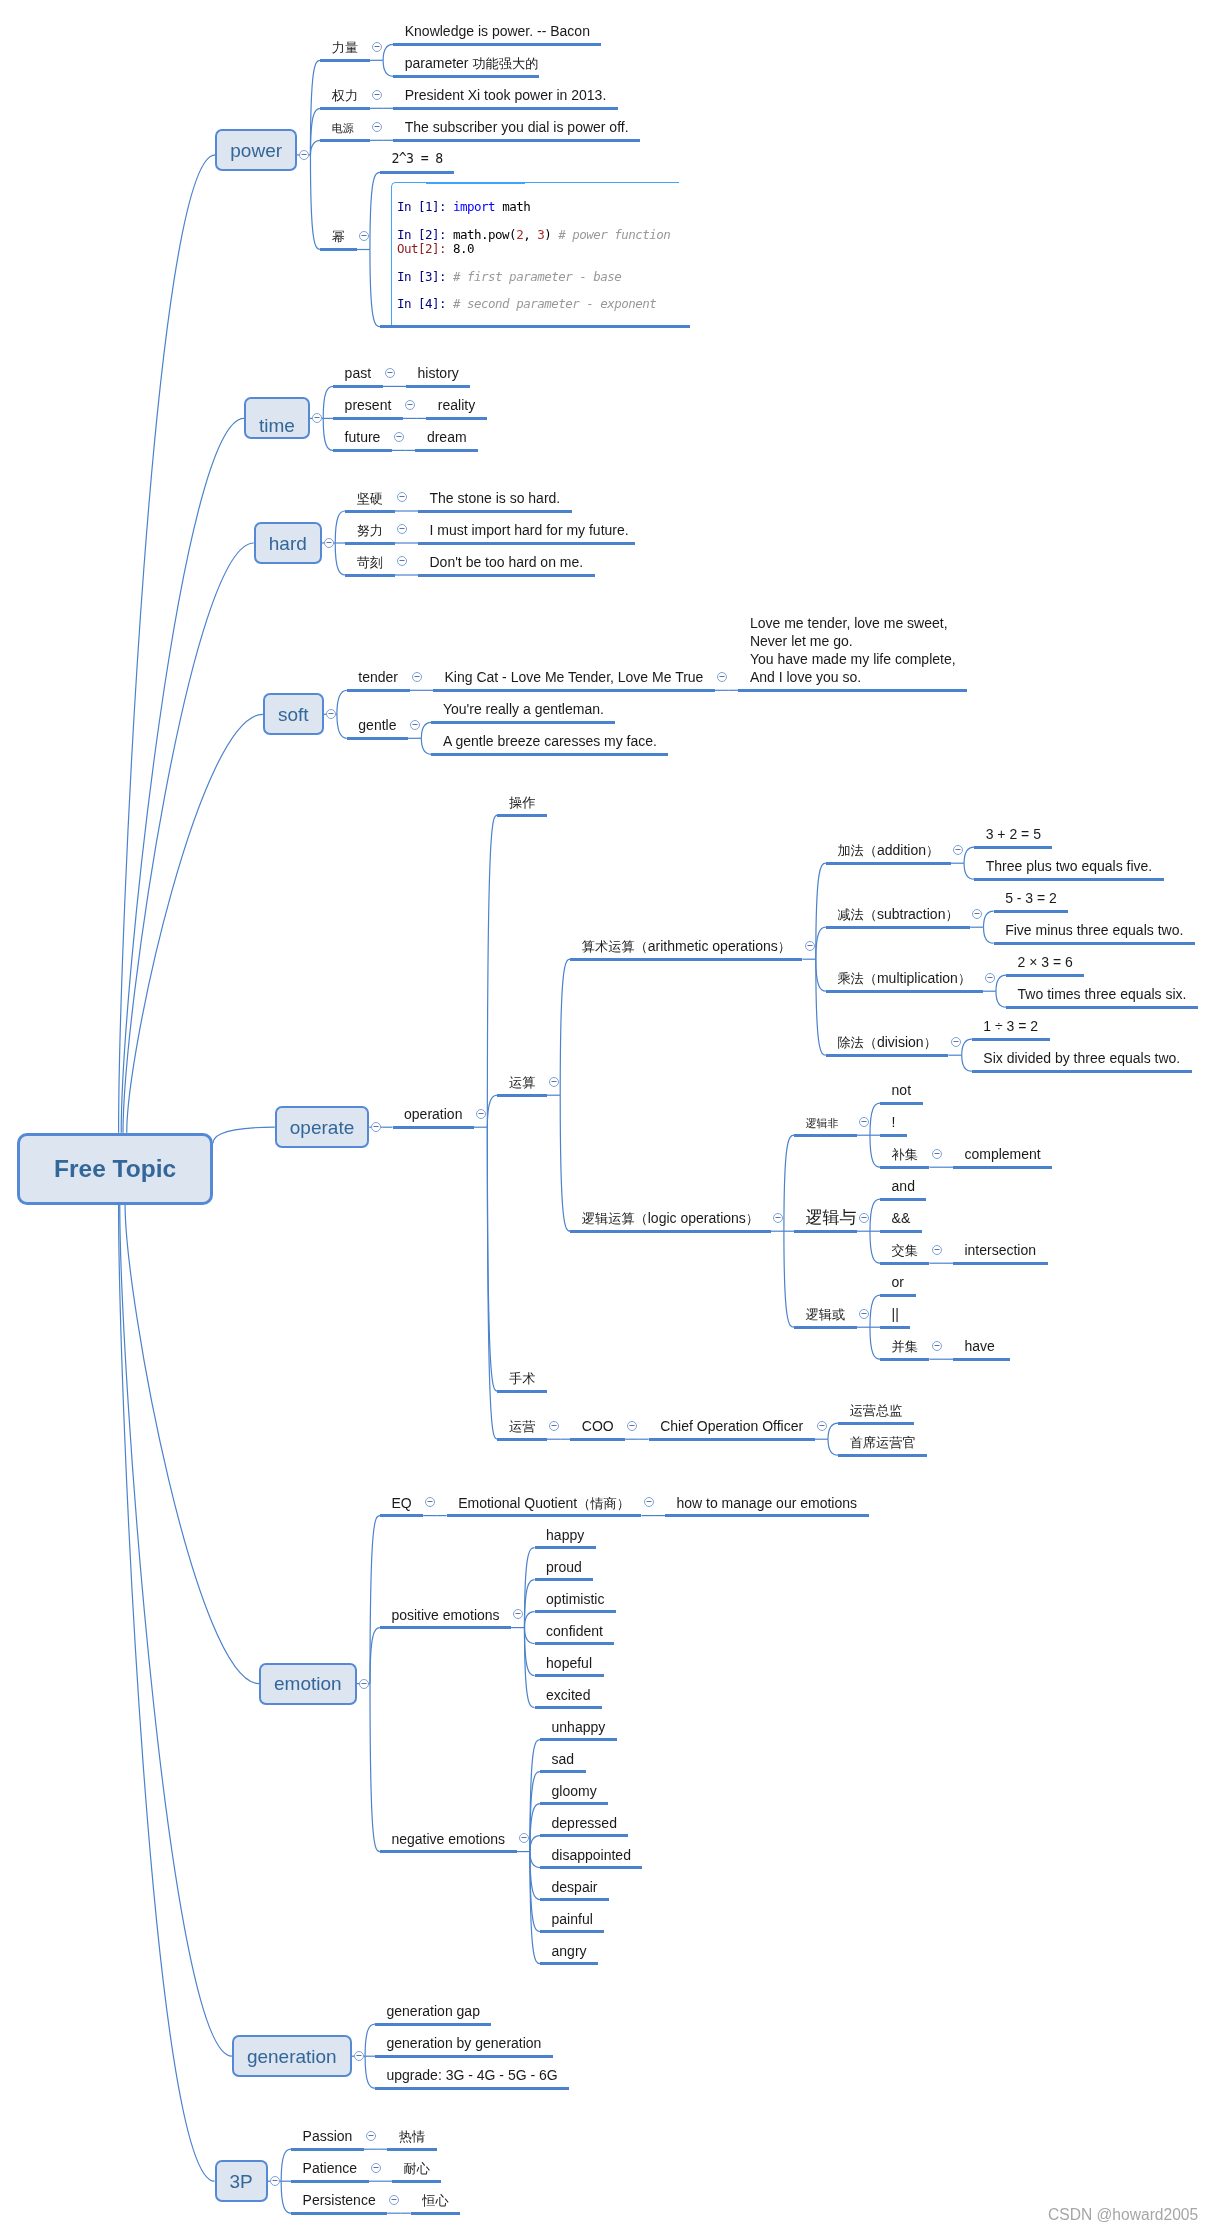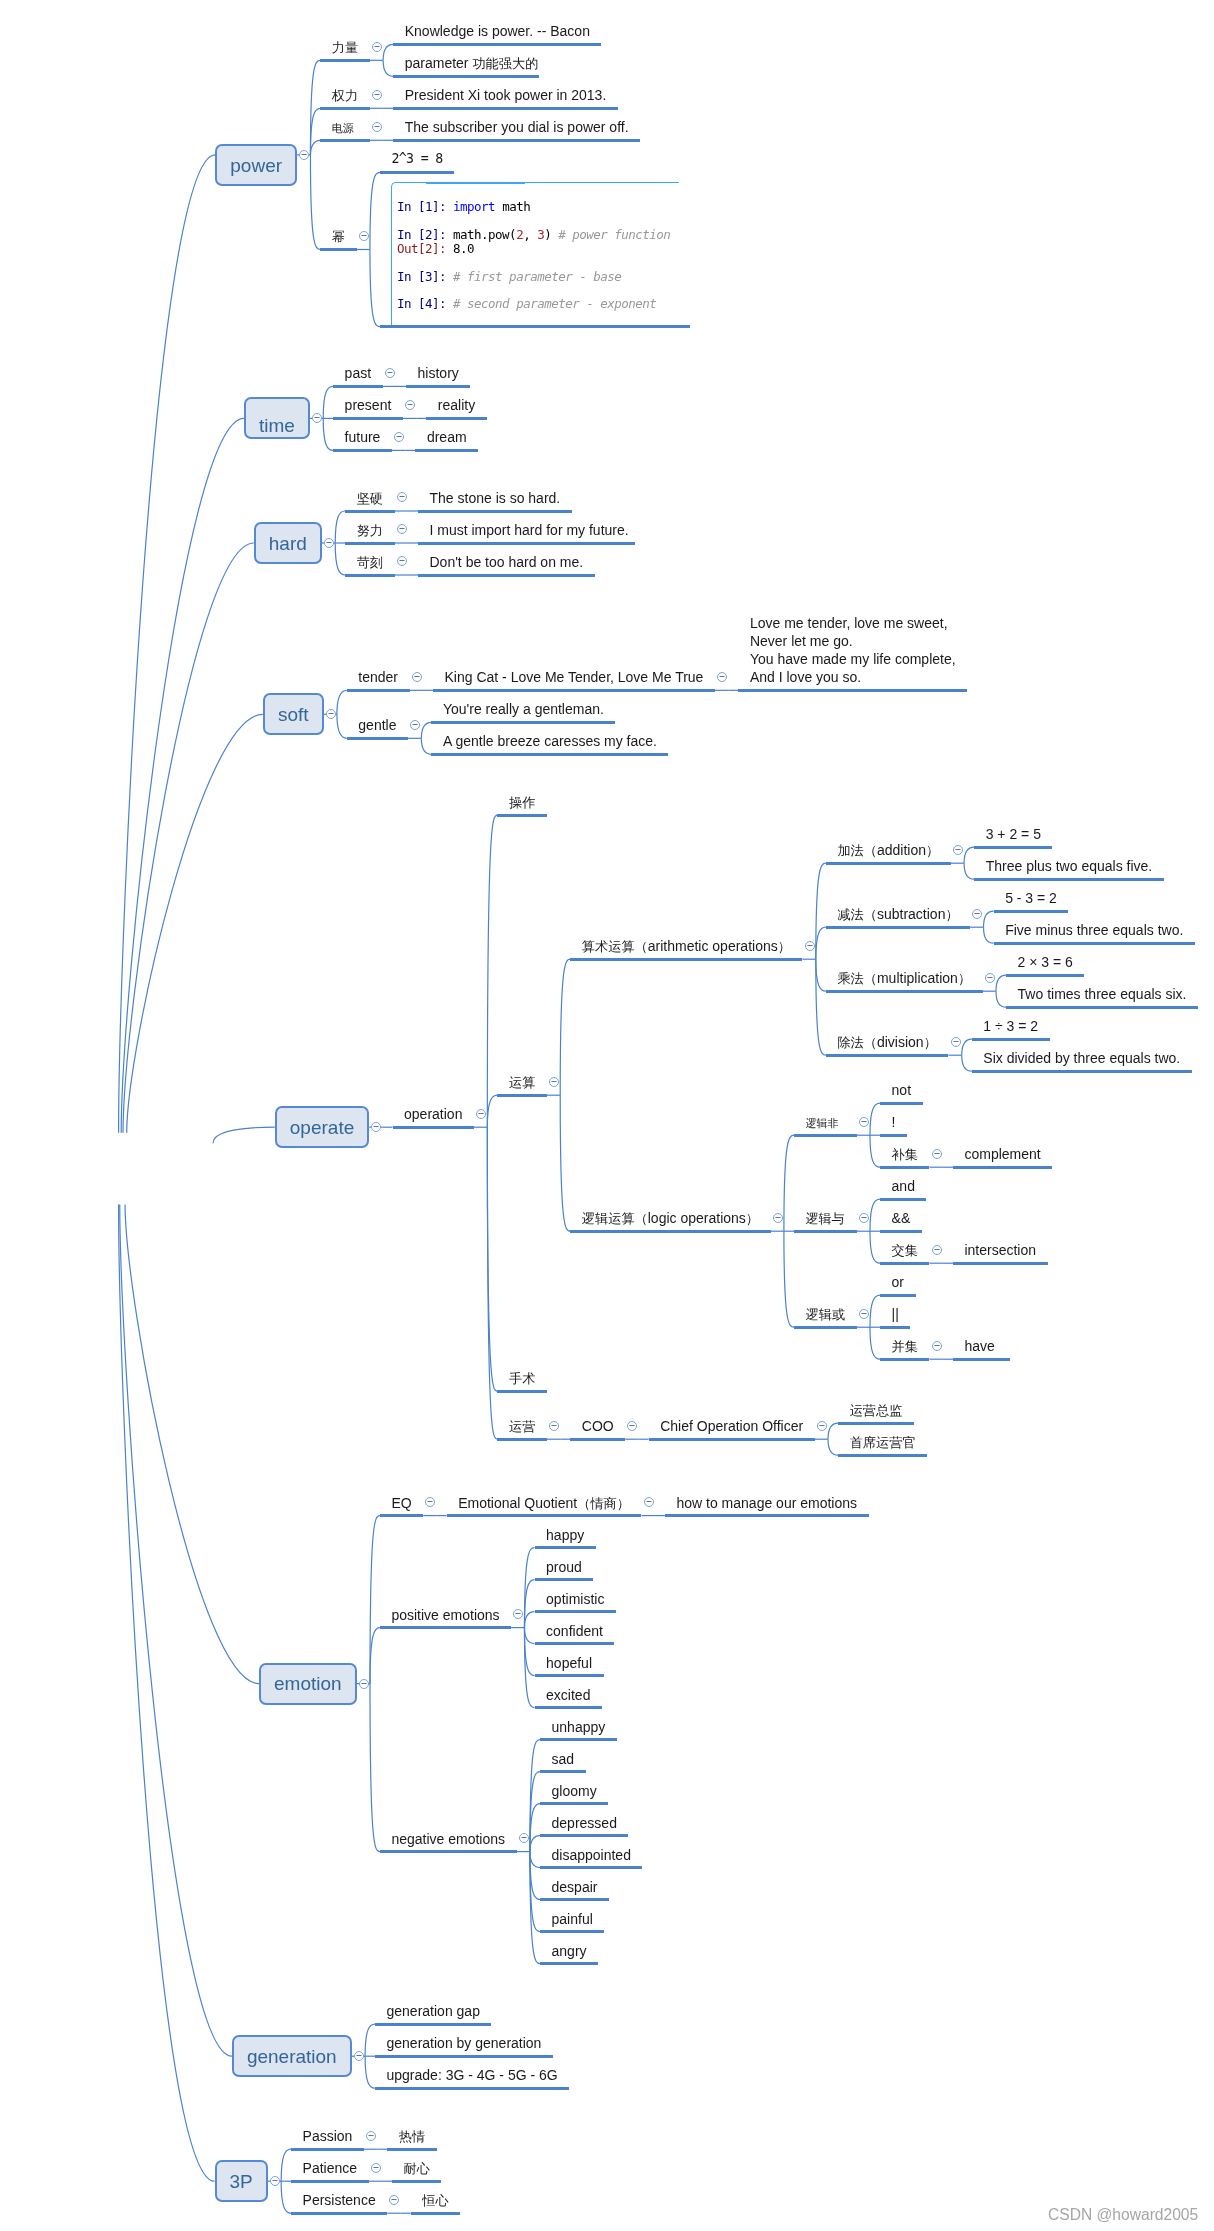--- a/index.html
+++ b/index.html
@@ -172,21 +172,24 @@
       <path d="M281.15,2181.20 C281.15,2153.65 285.61,2149.20 291.05,2149.20" stroke="#4a82cd" stroke-width="1.2" fill="none"></path>
       <path d="M363.86,2149.20 L377.26,2149.20" stroke="#4a82cd" stroke-width="1.2" fill="none"></path>
       <path d="M377.26,2149.20 L387.36,2149.20" stroke="#4a82cd" stroke-width="1.2" fill="none"></path>
       <path d="M281.15,2181.20 L291.05,2181.20" stroke="#4a82cd" stroke-width="1.2" fill="none"></path>
       <path d="M368.53,2181.20 L381.93,2181.20" stroke="#4a82cd" stroke-width="1.2" fill="none"></path>
       <path d="M381.93,2181.20 L392.03,2181.20" stroke="#4a82cd" stroke-width="1.2" fill="none"></path>
       <path d="M281.15,2181.20 C281.15,2208.74 285.61,2213.20 291.05,2213.20" stroke="#4a82cd" stroke-width="1.2" fill="none"></path>
       <path d="M387.21,2213.20 L400.61,2213.20" stroke="#4a82cd" stroke-width="1.2" fill="none"></path>
       <path d="M400.61,2213.20 L410.71,2213.20" stroke="#4a82cd" stroke-width="1.2" fill="none"></path>
     </svg>
-    <div class="boxnode" style="left: 215.3px; top: 144px; width: 81.75px; height: 42px; background: rgb(220, 229, 240); border-color: rgb(85, 137, 213);">
+<div class="rootnode" style="left: 17px; top: 1132.8px; width: 196.08px; height: 71.8px; background: rgb(220, 229, 240); border-color: rgb(85, 137, 213);">
+      <span class="btext" style="color: rgb(51, 102, 153);">Free Topic</span>
+    </div>
+    <div class="boxnode" style="left: 215.3px; top: 129px; width: 81.75px; height: 42px; background: rgb(220, 229, 240); border-color: rgb(85, 137, 213);">
       <span class="btext" style="color: rgb(51, 102, 153);">power</span>
     </div>
     <div class="leaf" style="left: 331.85px; top: 38.2px; width: 26.38px;">
       <div class="ntext"><div><span style="font-size: 13.2px;">力量</span></div></div>
     </div>
     <div class="nrule" style="left: 320.35px; top: 58.8px; width: 49.38px; height: 3px; background: rgb(74, 130, 205);"></div>
     <div class="leaf" style="left: 404.73px; top: 22.2px; width: 185.22px;">
       <div class="ntext"><div><span>Knowledge is power. -- Bacon</span></div></div>
     </div>
     <div class="nrule" style="left: 393.23px; top: 42.8px; width: 208.22px; height: 3px; background: rgb(74, 130, 205);"></div>
@@ -396,21 +399,21 @@
     <div class="nrule" style="left: 880.07px; top: 1133.7px; width: 26.89px; height: 3px; background: rgb(74, 130, 205);"></div>
     <div class="leaf" style="left: 891.57px; top: 1145.1px; width: 26.38px;">
       <div class="ntext"><div><span style="font-size: 13.2px;">补集</span></div></div>
     </div>
     <div class="nrule" style="left: 880.07px; top: 1165.7px; width: 49.38px; height: 3px; background: rgb(74, 130, 205);"></div>
     <div class="leaf" style="left: 964.44px; top: 1145.1px; width: 76.27px;">
       <div class="ntext"><div><span>complement</span></div></div>
     </div>
     <div class="nrule" style="left: 952.94px; top: 1165.7px; width: 99.27px; height: 3px; background: rgb(74, 130, 205);"></div>
     <div class="leaf" style="left: 805.51px; top: 1209.1px; width: 39.56px;">
-      <div class="ntext"><div><span style="font-size: 13px;">逻辑与</span></div></div>
+      <div class="ntext"><div><span style="font-size: 17px;">逻辑与</span></div></div>
     </div>
     <div class="nrule" style="left: 794.01px; top: 1229.7px; width: 62.56px; height: 3px; background: rgb(74, 130, 205);"></div>
     <div class="leaf" style="left: 891.57px; top: 1177.1px; width: 23.36px;">
       <div class="ntext"><div><span>and</span></div></div>
     </div>
     <div class="nrule" style="left: 880.07px; top: 1197.7px; width: 46.36px; height: 3px; background: rgb(74, 130, 205);"></div>
     <div class="leaf" style="left: 891.57px; top: 1209.1px; width: 18.69px;">
       <div class="ntext"><div><span>&amp;&amp;</span></div></div>
     </div>
     <div class="nrule" style="left: 880.07px; top: 1229.7px; width: 41.69px; height: 3px; background: rgb(74, 130, 205);"></div>

